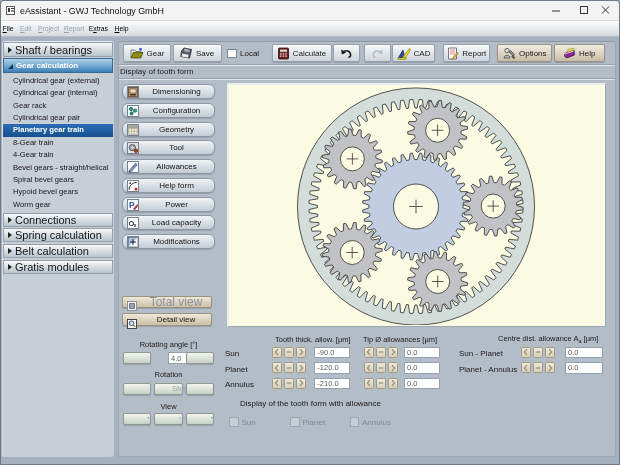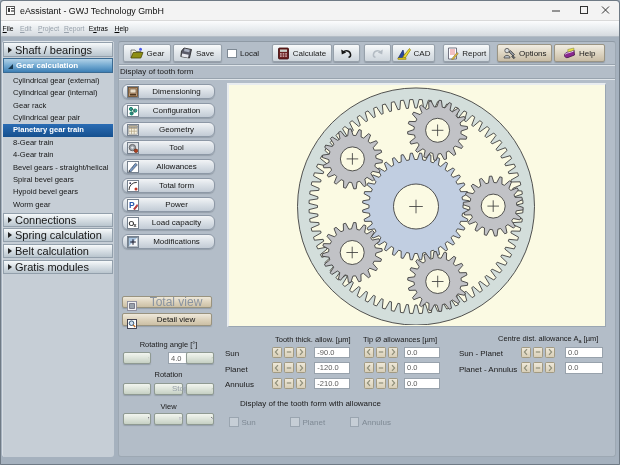--- a/index.html
+++ b/index.html
@@ -212,21 +212,21 @@
     <span class="lbl">Allowances</span>
   </div>
 <div class="btn" style="top:177.79999999999998px">
     <span class="bicon" style="background:#fff">
       <svg width="10" height="10" viewBox="0 0 10 10" style="">
         <path d="M1 9 A7.5 7.5 0 0 1 8.8 1.4" fill="none" stroke="#333" stroke-width="1"></path>
         <circle cx="8" cy="8" r="1.5" fill="#c03020"></circle>
         <circle cx="2.2" cy="2.2" r="0.9" fill="#335"></circle>
       </svg>
     </span>
-    <span class="lbl">Total form</span>
+    <span class="lbl">Help form</span>
   </div>
 <div class="btn" style="top:196.49999999999997px">
     <span class="bicon" style="background:#fff">
       <svg width="10" height="10" viewBox="0 0 10 10" style="">
         <text x="1" y="8" font-family="Liberation Sans" font-size="8.5" font-weight="bold" fill="#2858b0">P</text>
         <path d="M5.5 9 L9 4.5 L10 5.5 L6.8 9.8 Z" fill="#d04030" stroke="#702" stroke-width="0.5"></path>
       </svg>
     </span>
     <span class="lbl">Power</span>
   </div>

